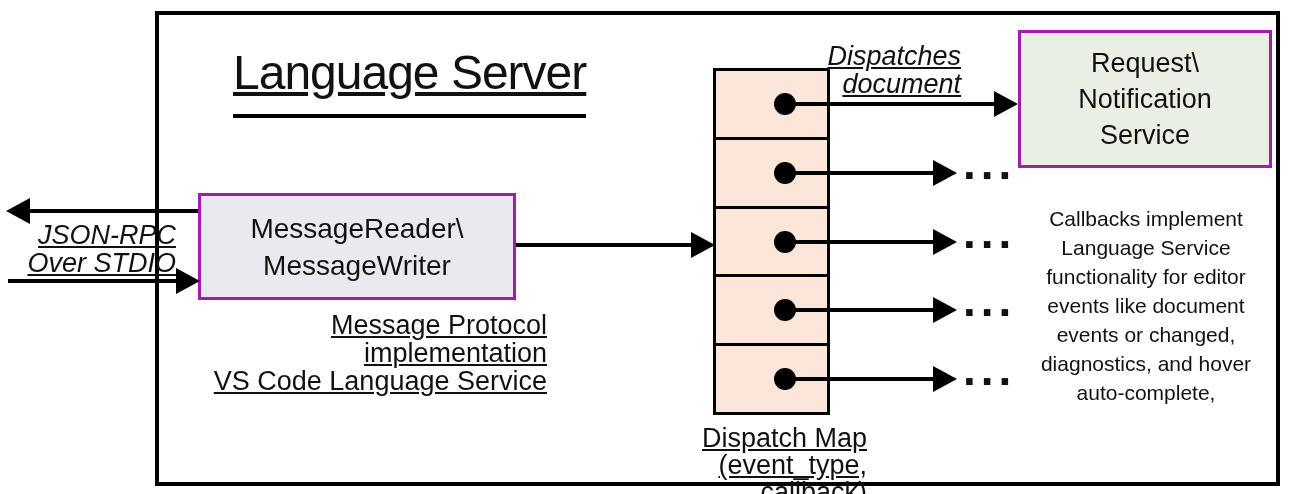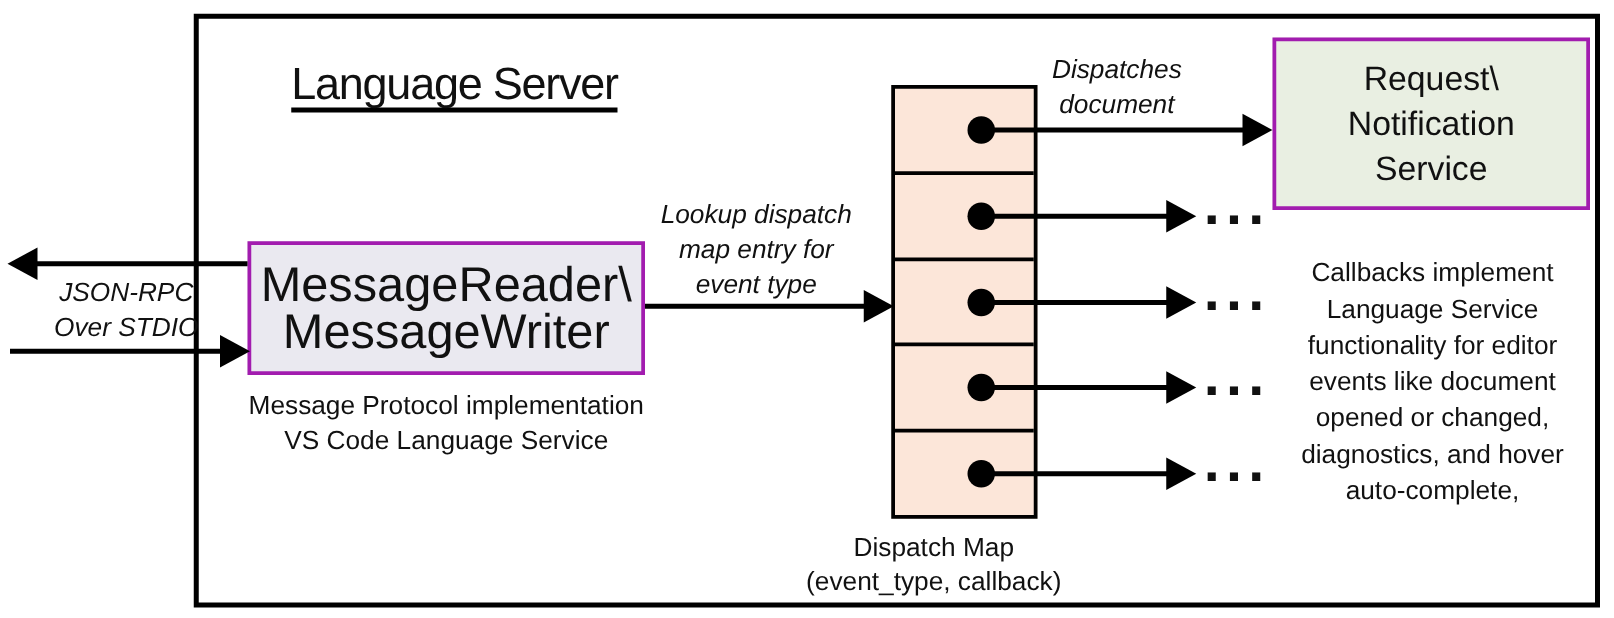--- a/index.html
+++ b/index.html
@@ -5,82 +5,77 @@
   html,body{margin:0;padding:0;background:#fff;}
   .canvas{
     position:relative;width:1291px;height:494px;background:#ffffff;
     font-family:"Liberation Sans", sans-serif;color:#111;overflow:hidden;
   }
   .outer{
     position:absolute;left:155px;top:11px;width:1125px;height:475px;
     border:4px solid #000;box-sizing:border-box;z-index:0;background:#fff;
   }
   .title{
-    position:absolute;left:233px;top:48px;font-size:36px;line-height:1.05;
-    border-bottom:4px solid #000;padding-bottom:0;z-index:2;letter-spacing:-1px;
+    position:absolute;left:233px;top:48px;font-size:48px;line-height:1.05;
+    border-bottom:4px solid #000;padding-bottom:16px;z-index:2;letter-spacing:-1px;text-decoration:underline;
   }
   .box{
     position:absolute;border:3px solid #a21caf;box-sizing:border-box;background:#eee;
     display:flex;flex-direction:column;justify-content:center;align-items:center;
     text-align:center;z-index:1;
   }
-  .reader-box{left:198px;top:193px;width:318px;height:107px;background:#eae9f0;font-size:39px;line-height:37px;}
+  .reader-box{left:198px;top:193px;width:318px;height:107px;background:#eae9f0;font-size:28px;line-height:37px;}
   .callback-box{left:1018px;top:30px;width:254px;height:138px;background:#e9efe2;font-size:27px;line-height:36px;}
   .dispatch-map{
     position:absolute;left:713px;top:68px;width:117px;height:347px;border:3px solid #000;
     box-sizing:border-box;background:#fce6d9;display:flex;flex-direction:column;z-index:1;
   }
   .dispatch-cell{flex:1;border-bottom:3px solid #000;}
   .dispatch-cell:last-child{border-bottom:none;}
   .shaft{position:absolute;height:4px;background:#000;z-index:3;}
   .head{position:absolute;width:0;height:0;z-index:3;}
   .head-right{border-top:13px solid transparent;border-bottom:13px solid transparent;border-left:24px solid #000;}
   .head-left{border-top:13px solid transparent;border-bottom:13px solid transparent;border-right:24px solid #000;}
   .dot{position:absolute;width:22px;height:22px;border-radius:50%;background:#000;z-index:4;}
-  .label{position:absolute;text-align:center;font-size:21px;line-height:28px;z-index:2;}
+  .label{position:absolute;text-align:right;font-size:27px;line-height:28px;z-index:2;text-decoration:underline;}
   .italic{font-style:italic;}
   .note{position:absolute;text-align:center;font-size:21px;line-height:29px;z-index:2;}
   .ellipsis{position:absolute;font-size:46px;font-weight:700;letter-spacing:5px;line-height:46px;z-index:2;}
 </style>
 </head>
 <body>
 
 <div class="canvas">
 
   <div class="outer"></div>
 
   <div class="title">Language Server</div>
 
   <div class="shaft" style="left:26px;top:209px;width:172px;"></div>
   <div class="head head-left" style="left:6px;top:198px;"></div>
 
   <div class="shaft" style="left:8px;top:279px;width:168px;"></div>
   <div class="head head-right" style="left:176px;top:268px;"></div>
 
-  <div class="label italic" style="left:16px;top:221px;width:170px;">
+  <div class="label italic" style="left:6px;top:221px;width:170px;">
     <div>JSON-RPC</div>
     <div>Over STDIO</div>
   </div>
 
   <div class="box reader-box">
     <div>MessageReader\</div>
     <div>MessageWriter</div>
   </div>
   <div class="label" style="left:167px;top:311px;width:380px;">
     <div>Message Protocol implementation</div>
     <div>VS Code Language Service</div>
   </div>
 
   <div class="shaft" style="left:516px;top:243px;width:177px;"></div>
   <div class="head head-right" style="left:691px;top:232px;"></div>
-  <div class="label italic" style="left:505px;top:158px;width:200px;">
-    <div>Lookup dispatch</div>
-    <div>map entry for</div>
-    <div>event type</div>
-  </div>
 
   <div class="dispatch-map">
     <div class="dispatch-cell"></div>
     <div class="dispatch-cell"></div>
     <div class="dispatch-cell"></div>
     <div class="dispatch-cell"></div>
     <div class="dispatch-cell"></div>
   </div>
   <div class="label" style="left:627px;top:425px;width:240px;line-height:27px;">
     <div>Dispatch Map</div>
@@ -120,18 +115,18 @@
     <div>Request\</div>
     <div>Notification</div>
     <div>Service</div>
   </div>
 
   <div class="note" style="left:1016px;top:204px;width:260px;">
     <div>Callbacks implement</div>
     <div>Language Service</div>
     <div>functionality for editor</div>
     <div>events like document</div>
-    <div>opened or changed,</div>
+    <div>events or changed,</div>
     <div>diagnostics, and hover</div>
     <div>auto-complete,</div>
   </div>
 
 </div>
 
 </body></html>

